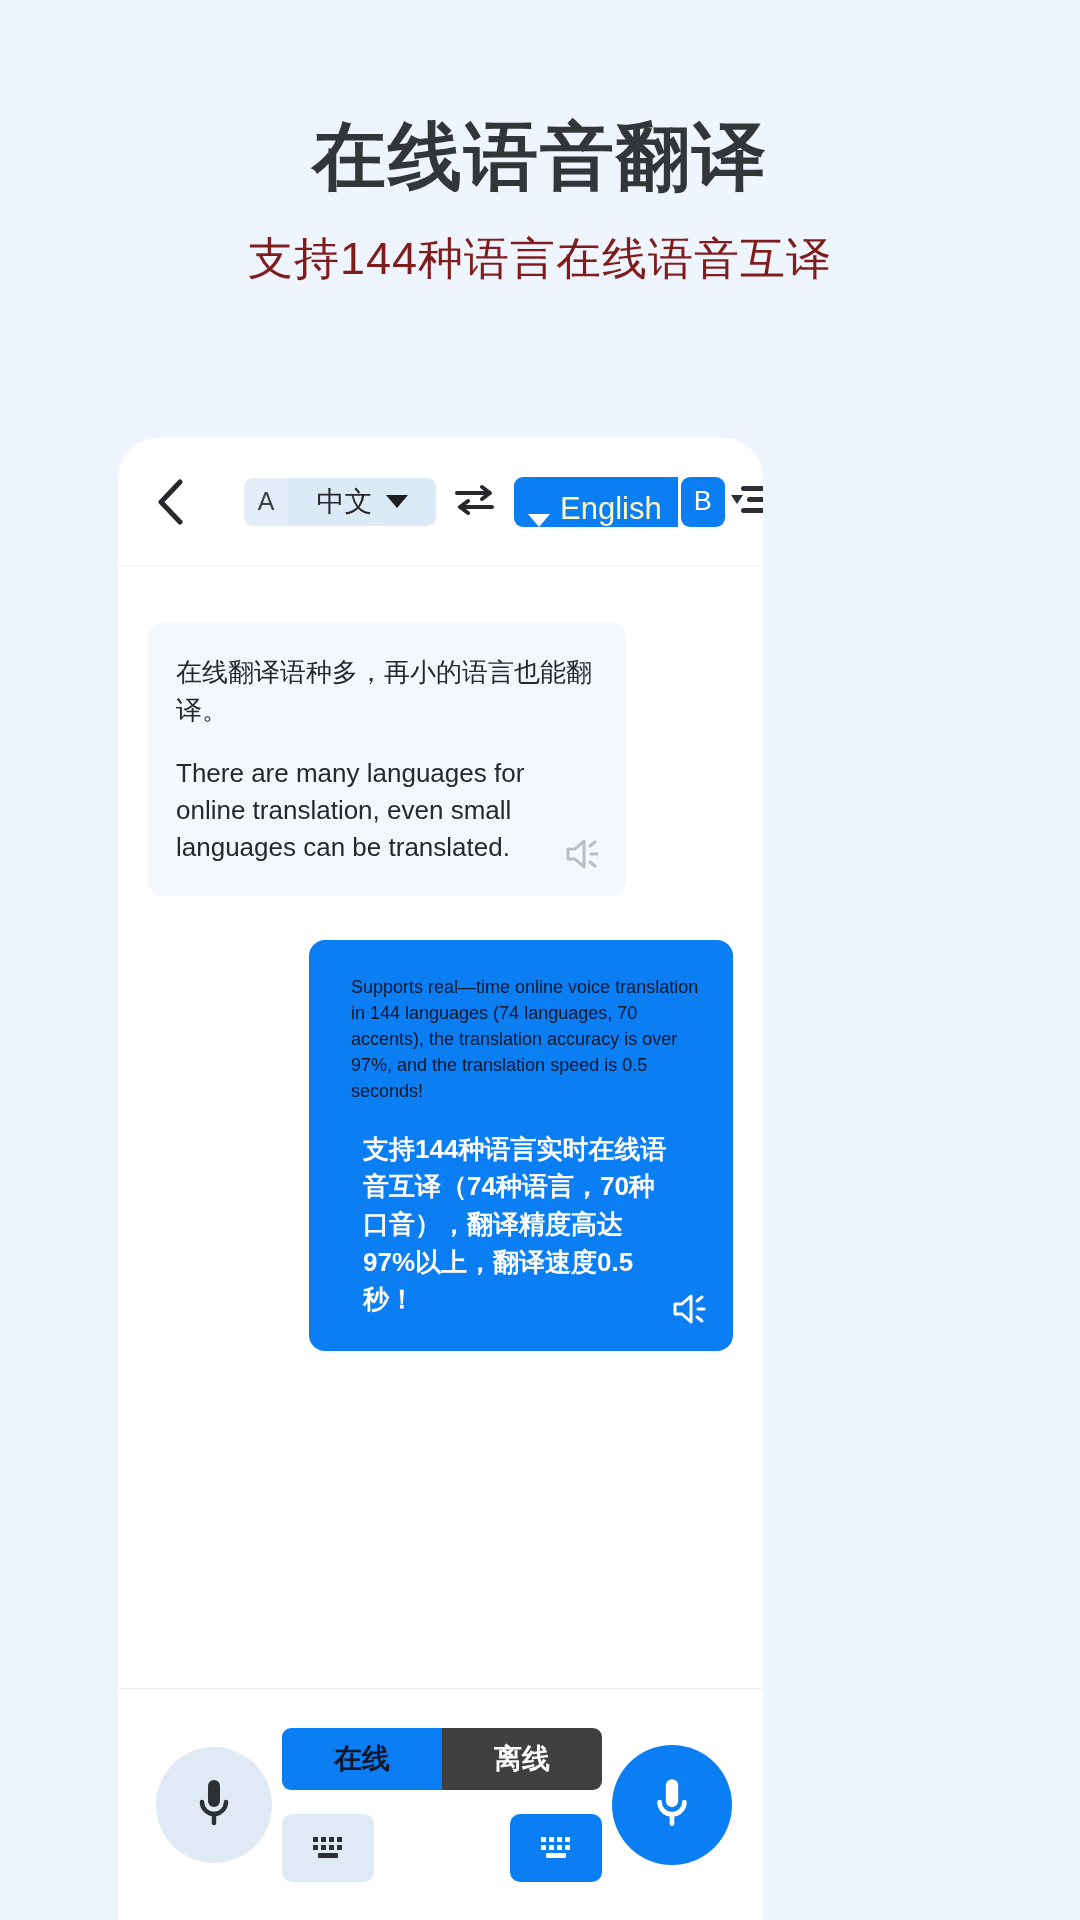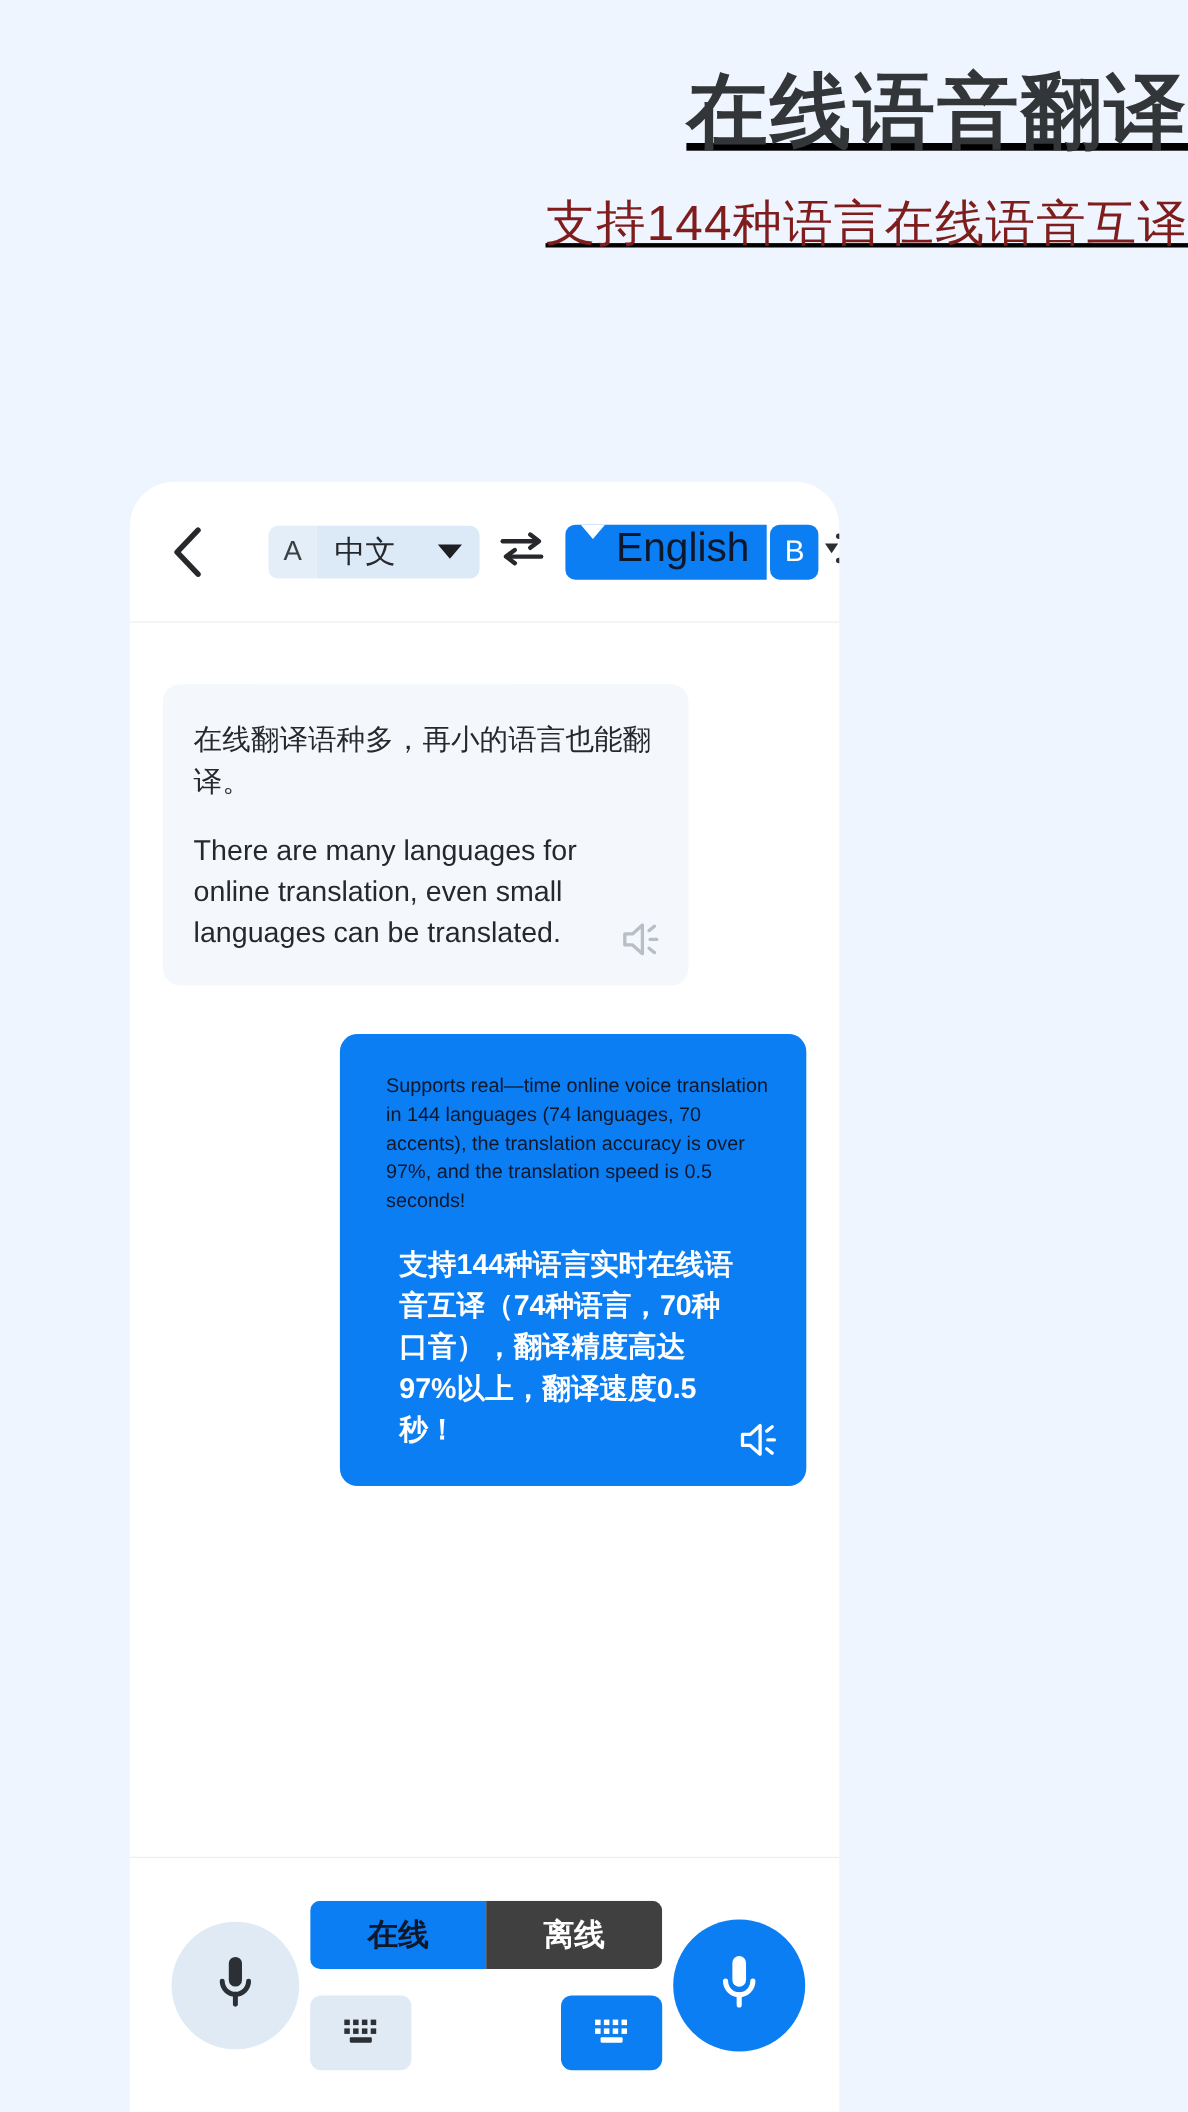--- a/index.html
+++ b/index.html
@@ -6,21 +6,21 @@
   html, body {
     width: 1080px; height: 1920px;
     background: #eef5fe;
     font-family: "Liberation Sans", "DejaVu Sans", sans-serif;
     overflow: hidden;
   }
 
   .page { position: relative; width: 1080px; height: 1920px; background: #eef5fe; }
 
   
-  .promo { padding-top: 60px; text-align: right; text-decoration: underline; }
+  .promo { padding-top: 116px; text-align: center; }
   .promo-title {
     font-size: 74px; font-weight: bold; color: #333639;
     letter-spacing: 2px; line-height: 1.1;
   }
   .promo-sub {
     margin-top: 32px; font-size: 45px; color: #7f1d1d;
     letter-spacing: 1px; font-weight: 400;
   }
 
   
@@ -54,38 +54,38 @@
     width: 44px; height: 48px;
     background: #e3eef9; color: #3c4043;
     border-radius: 9px 0 0 9px;
     display: flex; align-items: center; justify-content: center;
     font-size: 25px;
   }
   .lang-pill-left {
     height: 48px; min-width: 148px;
     background: #dce9f7; color: #26282b;
     border-radius: 0 9px 9px 0;
-    display: flex; align-items: center; justify-content: space-between;
+    display: flex; align-items: center; justify-content: center;
     gap: 13px; padding: 0 16px;
     font-size: 28px;
   }
   .lang-pill-left .caret { border-top-color: #1d1f22; }
 
   .swap-icon {
     margin: 0 16px; width: 46px; height: 46px;
     display: flex; align-items: center; justify-content: center;
     flex: 0 0 auto;
   }
 
   .lang-pill-right {
-    height: 50px; background: #0b7ef4; color: #0f172a;
+    height: 50px; background: #0b7ef4; color: #fef9c3;
     border-radius: 9px 0 0 9px;
-    display: flex; align-items: flex-start; justify-content: center;
+    display: flex; align-items: flex-end; justify-content: center;
     gap: 10px; padding: 0 16px 0 14px;
-    font-size: 37px; font-weight: 500;
+    font-size: 31px; font-weight: 500;
   }
   .badge-b {
     width: 44px; height: 50px; margin-left: 3px;
     background: #0b7ef4; color: #fff;
     border-radius: 9px;
     display: flex; align-items: center; justify-content: center;
     font-size: 27px;
   }
 
   .caret {

